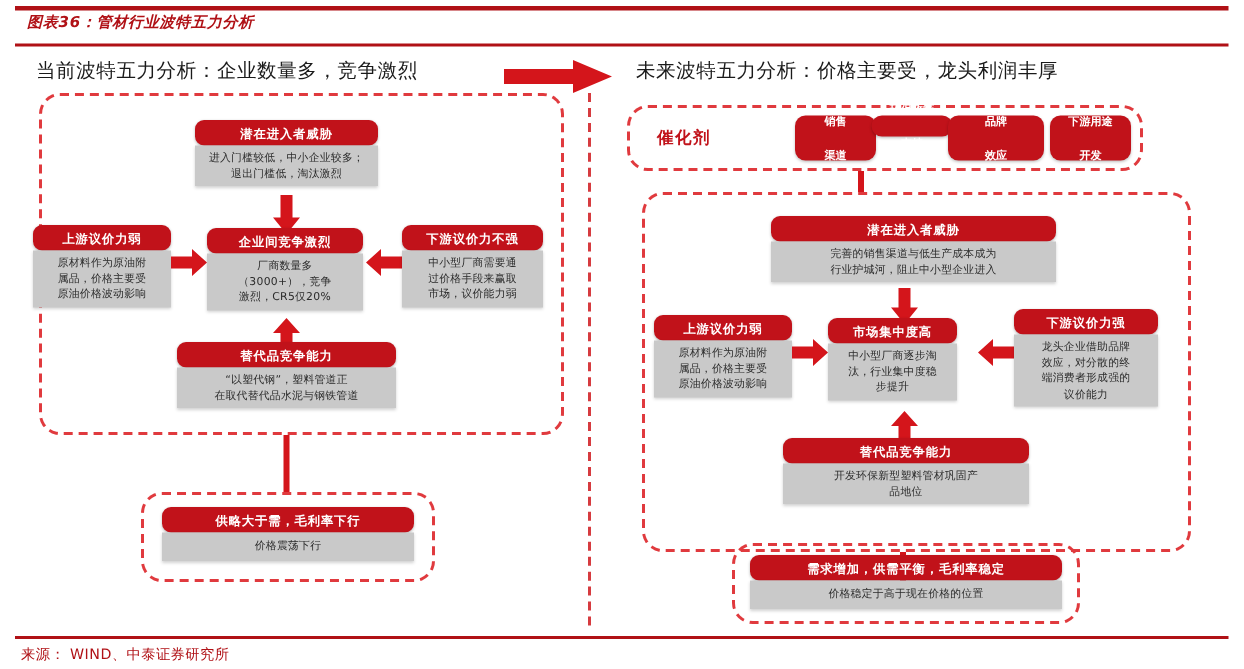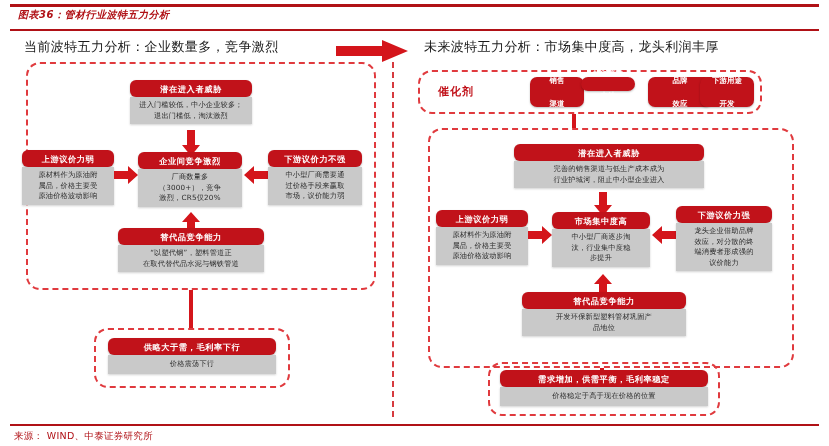--- a/index.html
+++ b/index.html
@@ -86,21 +86,21 @@
 </head>
 <body>
 
 <div class="page">
 
   <div class="top-rule"></div>
   <div class="fig-title">图表36：管材行业波特五力分析</div>
   <div class="title-rule"></div>
 
   <div class="sub-head left">当前波特五力分析：企业数量多，竞争激烈</div>
-  <div class="sub-head right">未来波特五力分析：市场集中度高，龙头利润丰厚</div>
+  <div class="sub-head right">未来波特五力分析：价格主要受，龙头利润丰厚</div>
 
   <svg class="big-arrow" viewBox="0 0 72 22">
     <path d="M0 6 H46 V0 L72 11 L46 22 V16 H0 Z" fill="#d4151b"></path>
   </svg>
 
   <div class="divider"></div>
 
   <div class="panel panel-left">
 
     <div class="dashed-box" style="left:16px;top:0px;width:350px;height:228px;"></div>
@@ -177,21 +177,21 @@
         <span>销售</span><br>
         <span>渠道</span>
       </span>
     </div>
     <div class="pill" style="left:177px;top:15px;width:54px;height:14px;">
       <span>
         <span>环保政策</span><br>
         <span>支持</span>
       </span>
     </div>
-    <div class="pill" style="left:244px;top:15px;width:64px;height:30px;">
+    <div class="pill" style="left:228px;top:15px;width:64px;height:30px;">
       <span>
         <span>品牌</span><br>
         <span>效应</span>
       </span>
     </div>
     <div class="pill" style="left:296px;top:15px;width:54px;height:30px;">
       <span>
         <span>下游用途</span><br>
         <span>开发</span>
       </span>
@@ -217,21 +217,21 @@
       <div class="hd">上游议价力弱</div>
       <div class="bd" style="white-space:pre-line;">原材料作为原油附
 属品，价格主要受
 原油价格波动影响</div>
     </div>
 
     <svg class="arw" style="left:124px;top:164px;width:24px;height:18px;" viewBox="0 0 24 18">
       <path d="M0 5 H14 V0 L24 9 L14 18 V13 H0 Z" fill="#d4151b"></path>
     </svg>
 
-    <div class="node" style="left:148px;top:150px;width:98px;">
+    <div class="node" style="left:148px;top:150px;width:86px;">
       <div class="hd">市场集中度高</div>
       <div class="bd" style="white-space:pre-line;">中小型厂商逐步淘
 汰，行业集中度稳
 步提升</div>
     </div>
 
     <svg class="arw" style="left:248px;top:164px;width:24px;height:18px;" viewBox="0 0 24 18">
       <path d="M24 5 H10 V0 L0 9 L10 18 V13 H24 Z" fill="#d4151b"></path>
     </svg>
 

